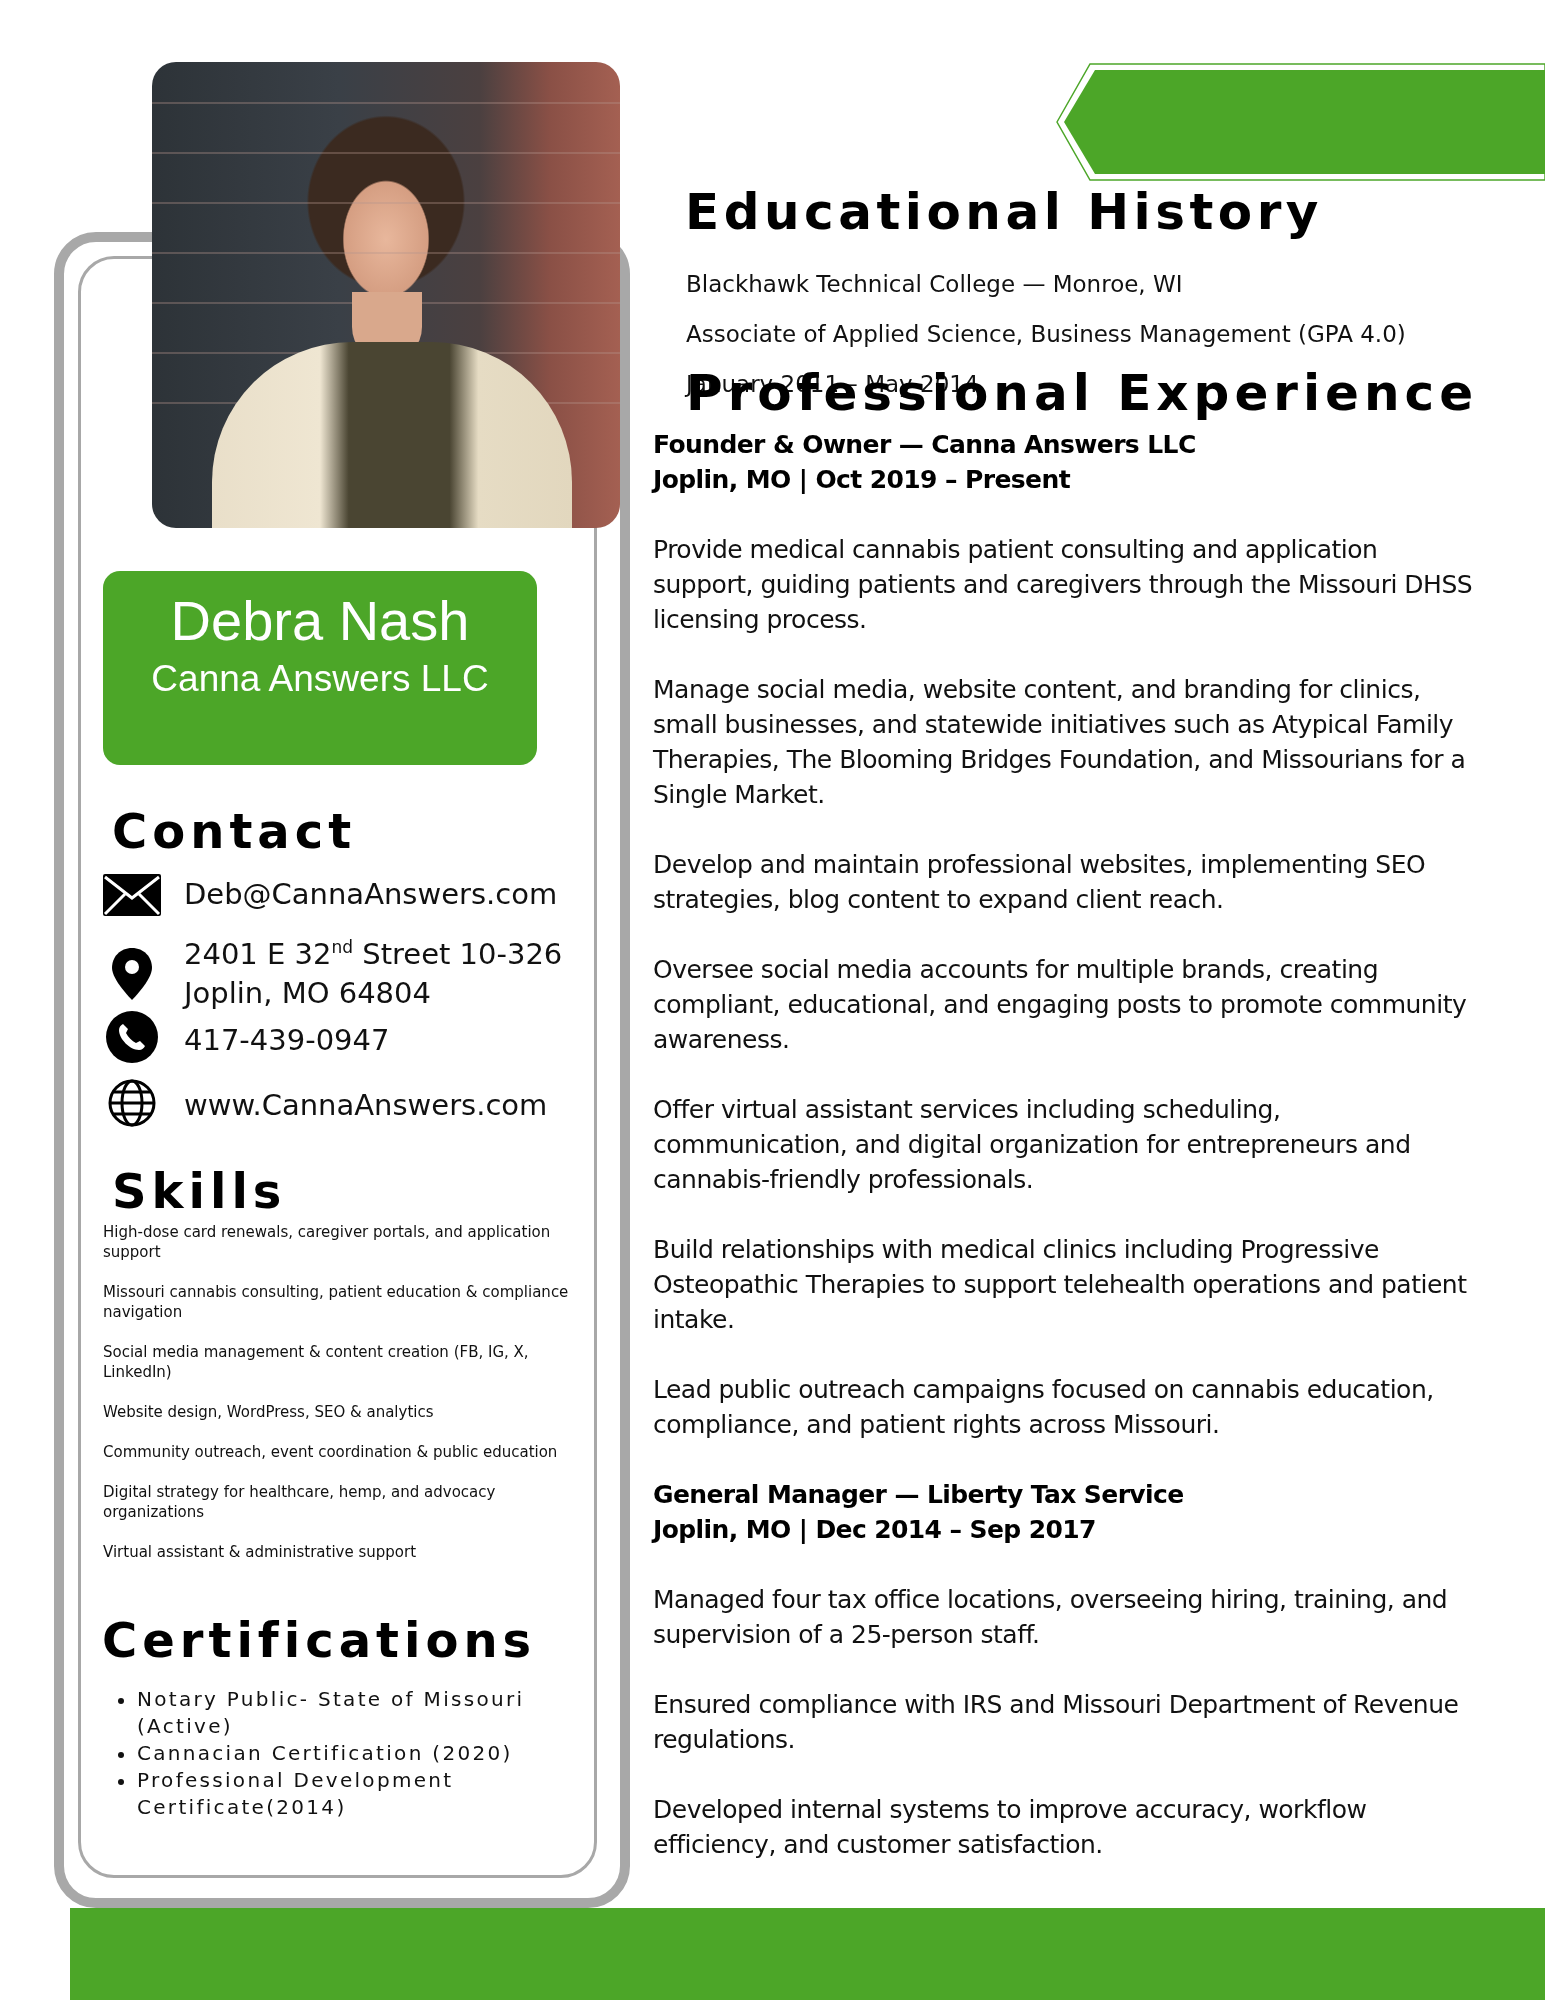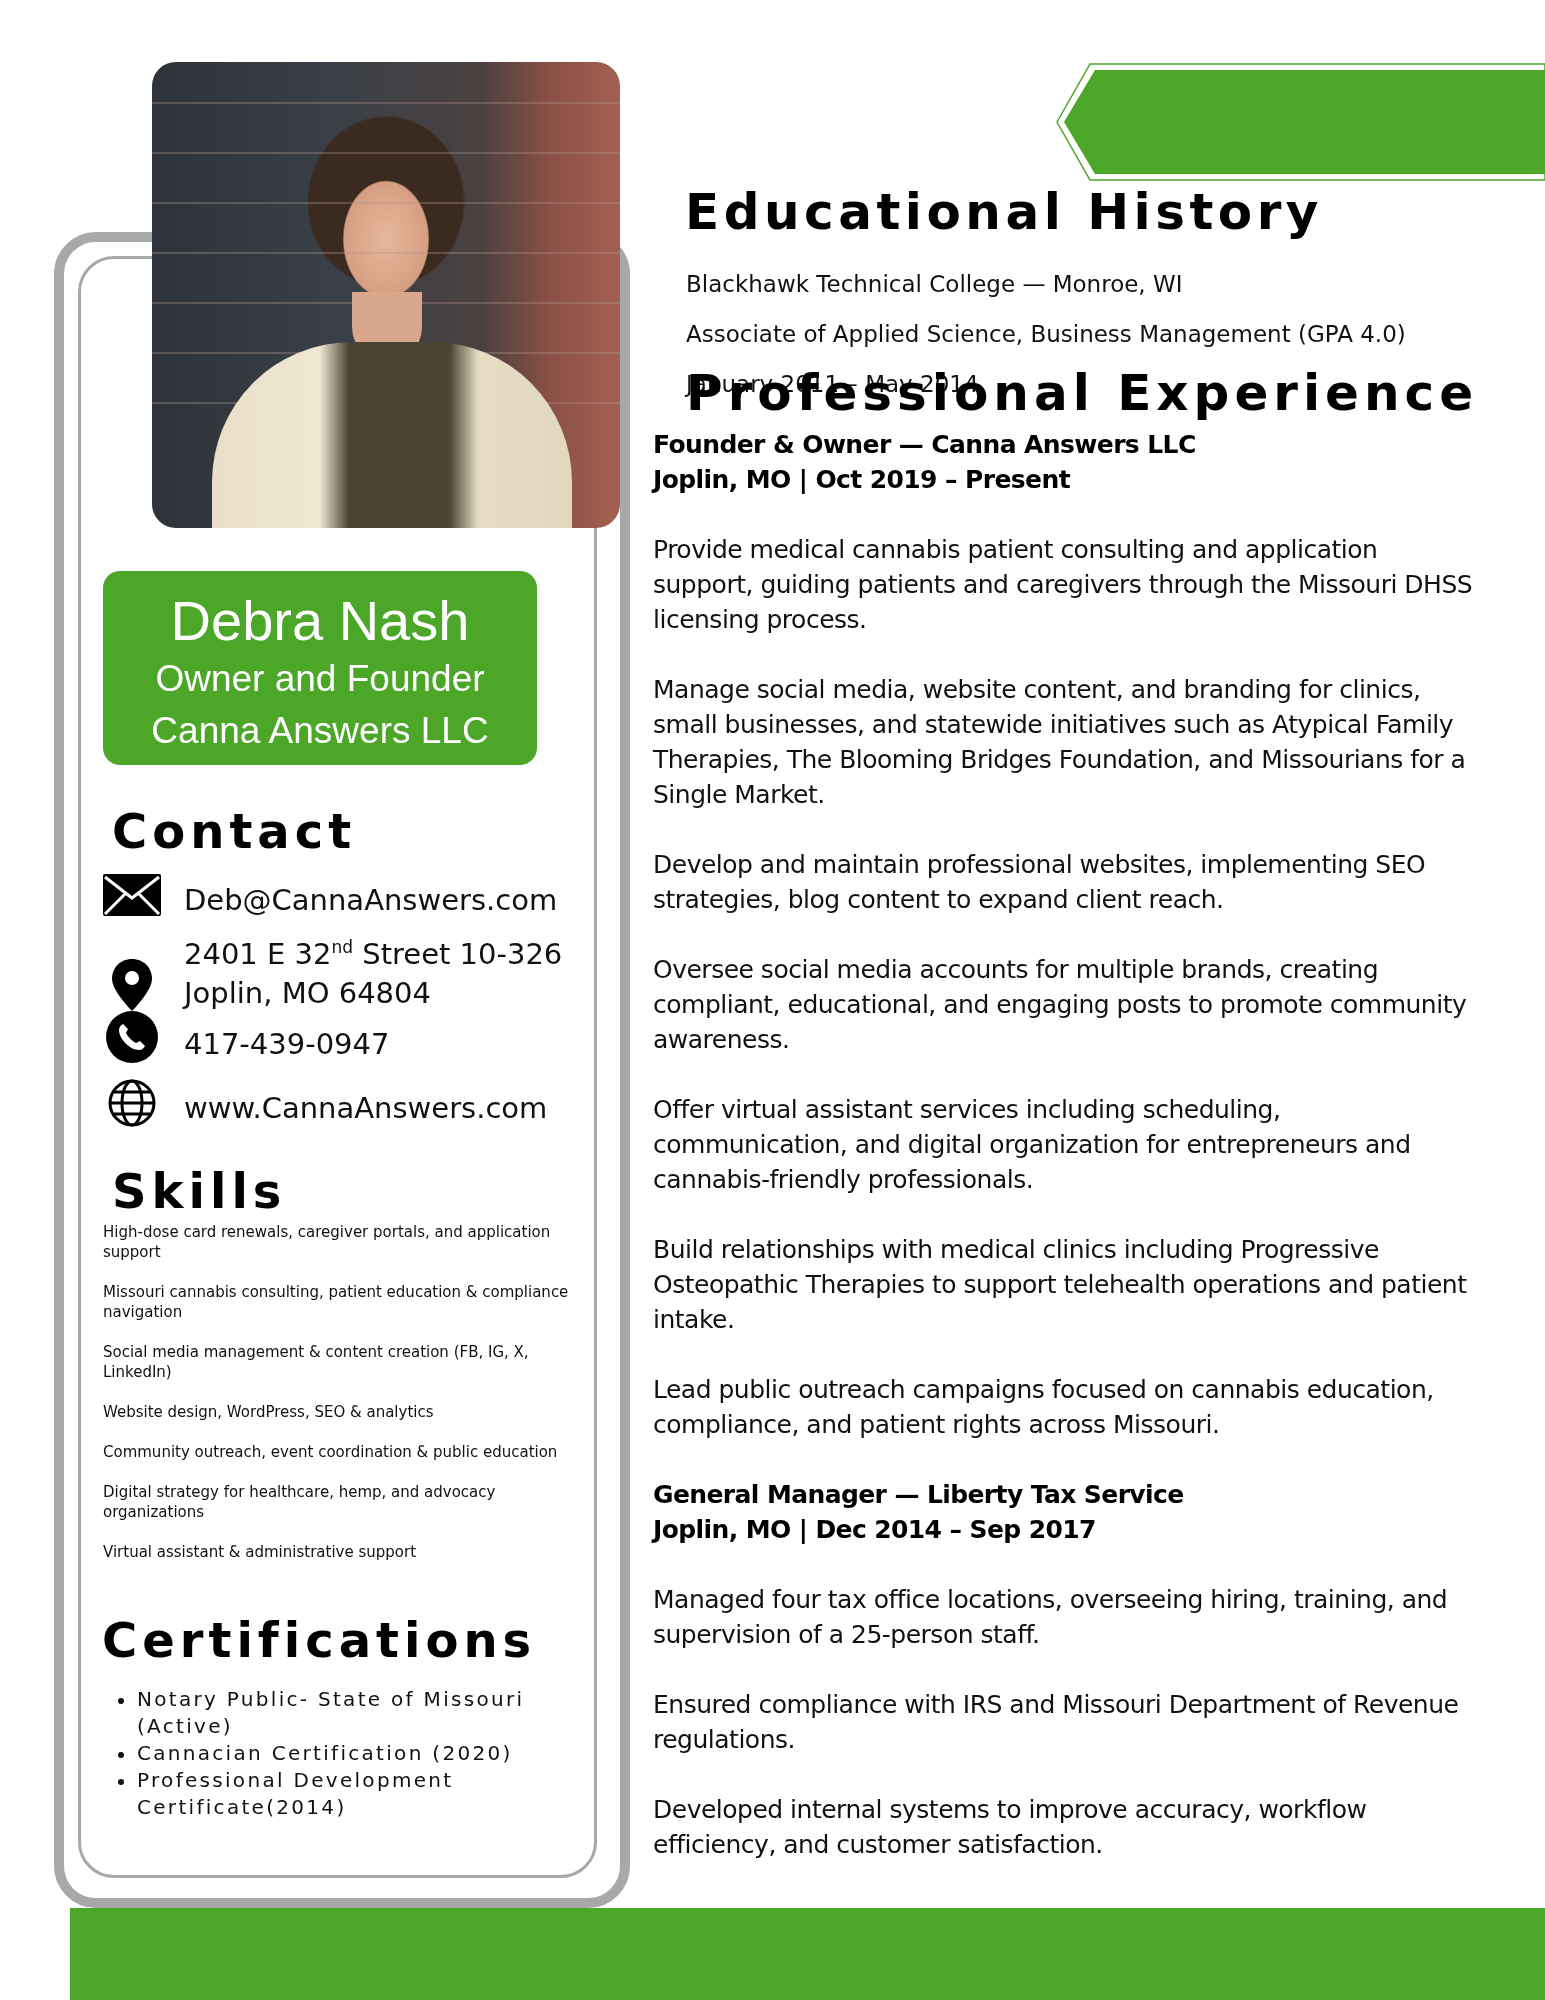--- a/index.html
+++ b/index.html
@@ -51,21 +51,21 @@
   .name-box .name { font-size: 56px; line-height: 64px; margin-top: 18px; }
   .name-box .role { font-size: 37px; line-height: 52px; }
 
   
   .left-heading {
     font-family: "DejaVu Sans", sans-serif; font-weight: bold;
     font-size: 48px; letter-spacing: 5px; line-height: 56px;
   }
 
   
-  .contact-row { display: flex; align-items: flex-end; }
+  .contact-row { display: flex; align-items: center; }
   .contact-icon { width: 60px; height: 50px; display: flex; align-items: center; justify-content: center; }
   .contact-text {
     font-family: "DejaVu Sans", sans-serif; font-size: 29px; line-height: 39px; color: #111;
   }
   .contact-text sup { font-size: 17px; line-height: 0; }
 
   
   .skills-list { left: 103px; top: 1222px; width: 480px; }
   .skill-item {
     font-family: "DejaVu Sans", sans-serif; font-size: 15px; line-height: 20px;
@@ -121,21 +121,20 @@
   <div class="brick-row" style="top:190px"></div>
   <div class="brick-row" style="top:240px"></div>
   <div class="brick-row" style="top:290px"></div>
   <div class="brick-row" style="top:340px"></div>
   <div class="neck"></div>
   <div class="body"></div>
 </div>
 
 <div class="abs name-box">
   <div class="name">Debra Nash</div>
-  <div class="role">Owner and Founder</div>
   <div class="role">Canna Answers LLC</div>
 </div>
 
 <div class="abs left-heading" style="left:112px; top:803px;">Contact</div>
 
 <div class="abs contact-row" style="left:102px; top:870px;">
   <div class="contact-icon">
     <svg width="58" height="42" viewBox="0 0 58 42">
       <rect x="0" y="0" width="58" height="42" rx="2" fill="#000"></rect>
       <polyline points="2,3 29,24 56,3" fill="none" stroke="#fff" stroke-width="3"></polyline>

